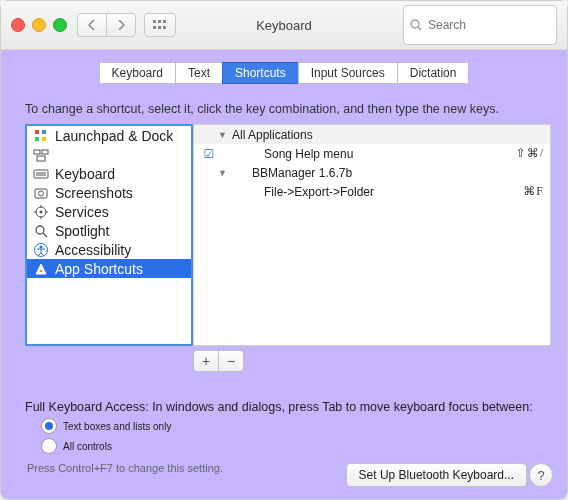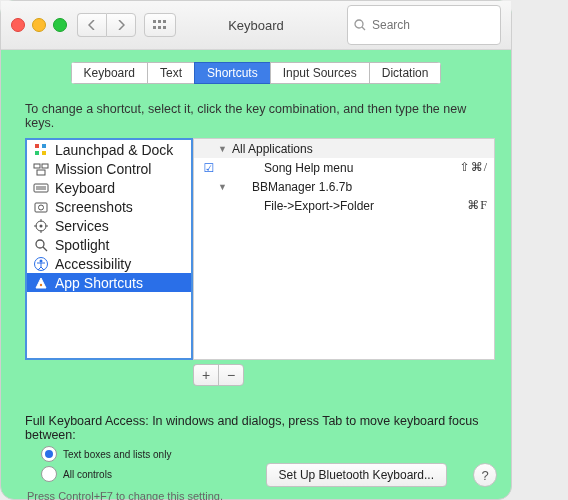--- a/index.html
+++ b/index.html
@@ -1,16 +1,16 @@
 <!DOCTYPE html>
 <html><head>
 <meta charset="utf-8">
 <style>
 html,body{margin:0;padding:0;font-family:-apple-system,"Helvetica Neue",Arial,sans-serif;font-size:13px;color:#222;background:#ececec}
-.window{width:512px;height:500px;background:#86efac;position:relative;box-sizing:border-box;border:1px solid #cfcfcf;border-radius:14px}
+.window{width:568px;height:500px;background:#c4b5fd;position:relative;box-sizing:border-box;border:1px solid #cfcfcf;border-radius:9px}
 .titlebar{height:48px;display:flex;align-items:center;padding:0 10px;border-bottom:1px solid #d6d6d6;background:linear-gradient(#f7f7f7,#e9e9e9)}
 .traffic{display:flex;gap:7px;align-items:center}
 .tl{width:12px;height:12px;border-radius:50%}
 .tl.r{background:#ff5f57;border:1px solid #e0443e}
 .tl.y{background:#febc2e;border:1px solid #d6a119}
 .tl.g{background:#28c840;border:1px solid #1ba52e}
 .navbtns{display:flex;margin-left:10px}
 .navbtn{width:28px;height:22px;background:linear-gradient(#fdfdfd,#eee);border:1px solid #c9c9c9;display:flex;align-items:center;justify-content:center;color:#777}
 .navbtn:first-child{border-radius:4px 0 0 4px;border-right:none}
 .navbtn:last-child{border-radius:0 4px 4px 0}
@@ -43,21 +43,21 @@
 .pmrow{display:flex;justify-content:flex-start;padding-left:168px;margin-top:4px}
 .pm{display:flex}
 .pmb{width:24px;height:20px;border:1px solid #bfbfbf;background:linear-gradient(#fdfdfd,#efefef);display:flex;align-items:center;justify-content:center;color:#555;font-size:14px}
 .pmb:first-child{border-radius:4px 0 0 4px;border-right:none}
 .pmb:last-child{border-radius:0 4px 4px 0}
 .kbaccess{margin-top:28px;font-size:12.5px}
 .radio{display:flex;align-items:center;gap:6px;margin:4px 0 0 16px;font-size:10px}
 .radiobtn{width:14px;height:14px;border-radius:50%;border:1px solid #9a9a9a;display:flex;align-items:center;justify-content:center;background:#fff}
 .radiobtn.on::after{content:"";width:8px;height:8px;border-radius:50%;background:#2a6fe8}
 .hintsmall{font-size:11px;color:#666;margin:8px 0 0 2px}
-.footer{position:absolute;bottom:12px;right:14px;display:flex;align-items:flex-end;gap:26px}
+.footer{position:absolute;bottom:12px;right:14px;display:flex;align-items:flex-end;gap:2px}
 .btbtn{height:22px;padding:0 12px;border:1px solid #c2c2c2;border-radius:4px;background:linear-gradient(#fdfdfd,#efefef);font-size:12px;display:flex;align-items:center}
 .helpbtn{width:22px;height:22px;border:1px solid #c2c2c2;border-radius:50%;background:linear-gradient(#fdfdfd,#efefef);display:flex;align-items:center;justify-content:center;font-size:13px;color:#555}
 </style>
 </head>
 <body>
 
 <div class="window">
 
   <div class="titlebar">
     <div class="traffic">
@@ -124,21 +124,20 @@
             <span>Launchpad &amp; Dock</span>
           </div>
           <div class="leftrow">
             <span class="lefticon">
               <svg width="16" height="16">
                 <rect x="1" y="3" width="6" height="4" fill="none" stroke="#555"></rect>
                 <rect x="9" y="3" width="6" height="4" fill="none" stroke="#555"></rect>
                 <rect x="4" y="9" width="8" height="5" fill="none" stroke="#555"></rect>
               </svg>
             </span>
-            <span>Mission Control</span>
           </div>
           <div class="leftrow">
             <span class="lefticon">
               <svg width="16" height="16">
                 <rect x="1" y="4" width="14" height="8" rx="1" fill="none" stroke="#555"></rect>
                 <line x1="3" y1="7" x2="13" y2="7" stroke="#555"></line>
                 <line x1="3" y1="9" x2="13" y2="9" stroke="#555"></line>
               </svg>
             </span>
             <span>Keyboard</span>

